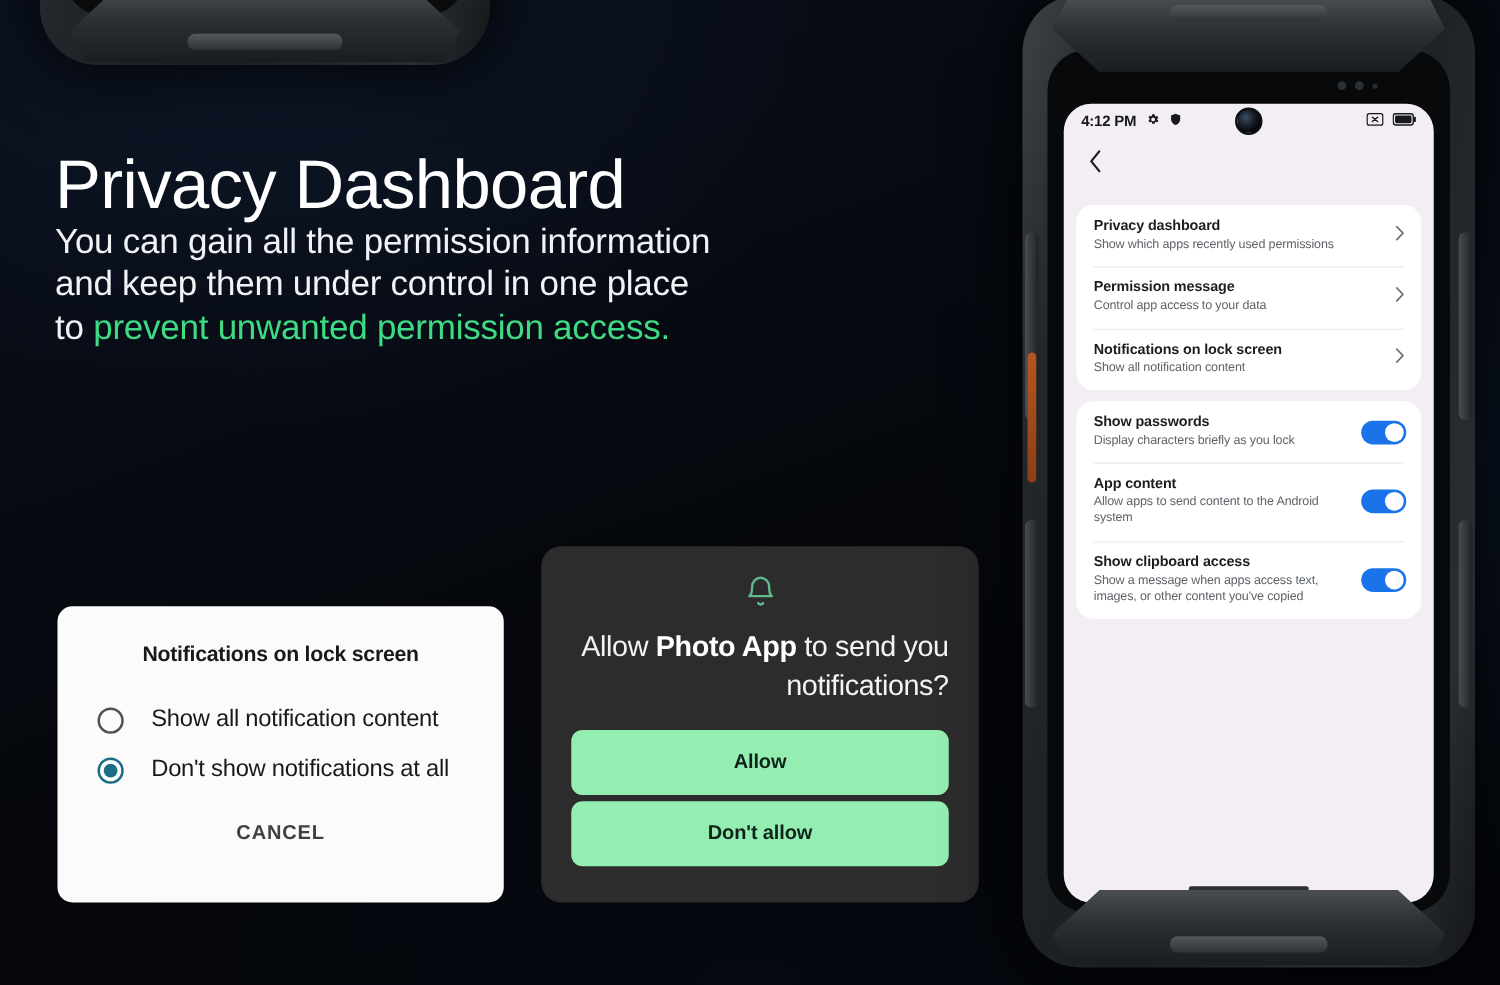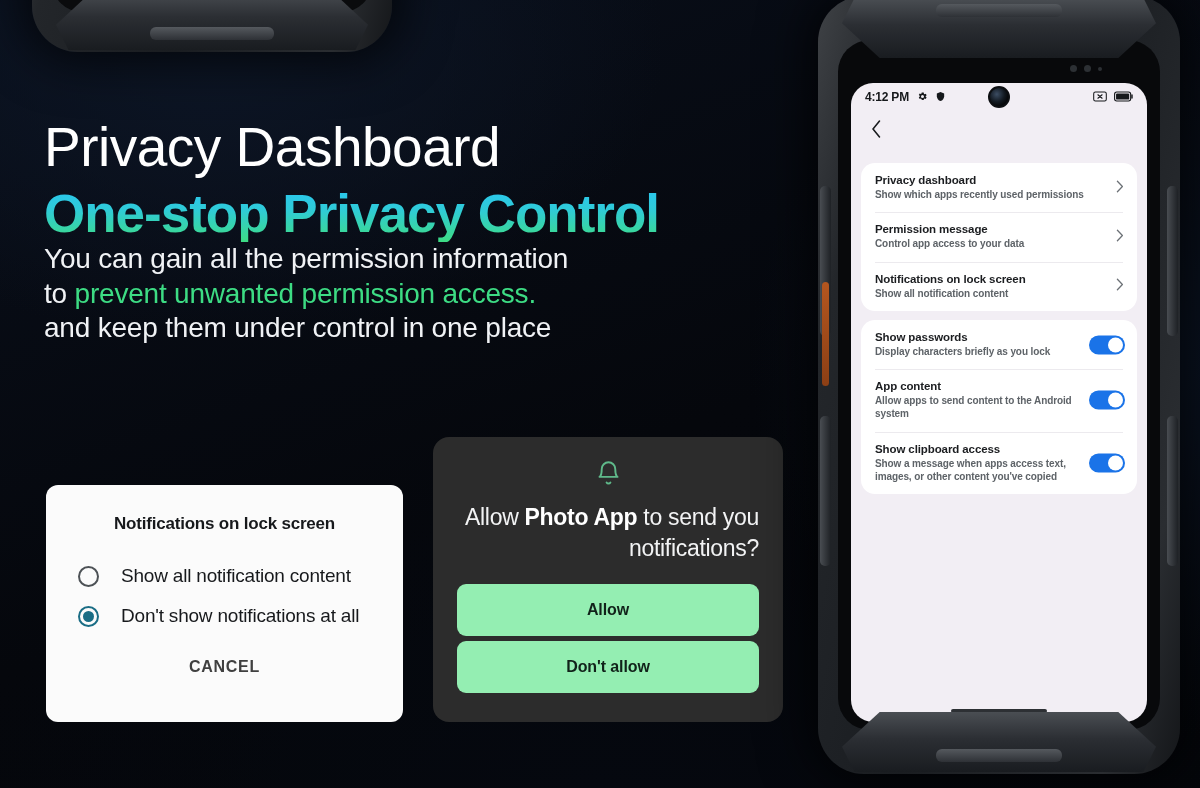--- a/index.html
+++ b/index.html
@@ -175,21 +175,21 @@
     padding: 26px 0 0 24px; letter-spacing: -0.4px;
   }
   .cards { margin-top: 20px; padding: 0 10px; flex: 1; overflow: hidden; }
   .card { background: #ffffff; border-radius: 14px; margin-bottom: 9px; }
   .li { padding: 11px 14px; position: relative; }
   .li + .li::before {
     content: ""; position: absolute; left: 14px; right: 14px; top: 0;
     height: 1px; background: #eceaee;
   }
   .li-title { font-size: 11.5px; font-weight: 700; color: #1b1d20; letter-spacing: -0.1px; }
-  .li-sub { font-size: 10px; color: #5e6368; margin-top: 2px; line-height: 1.33; letter-spacing: -0.1px; font-weight: bold; }
+  .li-sub { font-size: 10px; color: #5e6368; margin-top: 2px; line-height: 1.33; letter-spacing: -0.1px; }
   .chevron {
     position: absolute; right: 13px; top: 50%; transform: translateY(-50%);
     color: #6c7176;
   }
   .li.toggle-row { padding-right: 58px; }
   .switch {
     position: absolute; right: 12px; top: 50%; transform: translateY(-50%);
     width: 36px; height: 19px; border-radius: 10px; background: #1a73e8;
     cursor: pointer;
   }
@@ -225,25 +225,24 @@
 <div class="phone-crop">
   <div class="rugged-shell"></div>
   <div class="glass"></div>
   <div class="bumper bottom">
     <div class="bumper-ridge"></div>
   </div>
 </div>
 
 <div class="copy">
   <div class="headline">Privacy Dashboard</div>
-  <div class="subhead">One-stop Privacy Control</div>
   <div class="body-copy">
     <div>You can gain all the permission information</div>
+    <div>and keep them under control in one place</div>
     <div><span>to </span><span class="accent-green">prevent unwanted permission access.</span></div>
-    <div>and keep them under control in one place</div>
   </div>
 </div>
 
 <div class="radio-dialog">
   <div class="rd-title">Notifications on lock screen</div>
   <div class="rd-options">
     <div class="rd-row">
       <div class="radio"></div>
       <div class="rd-label">Show all notification content</div>
     </div>

